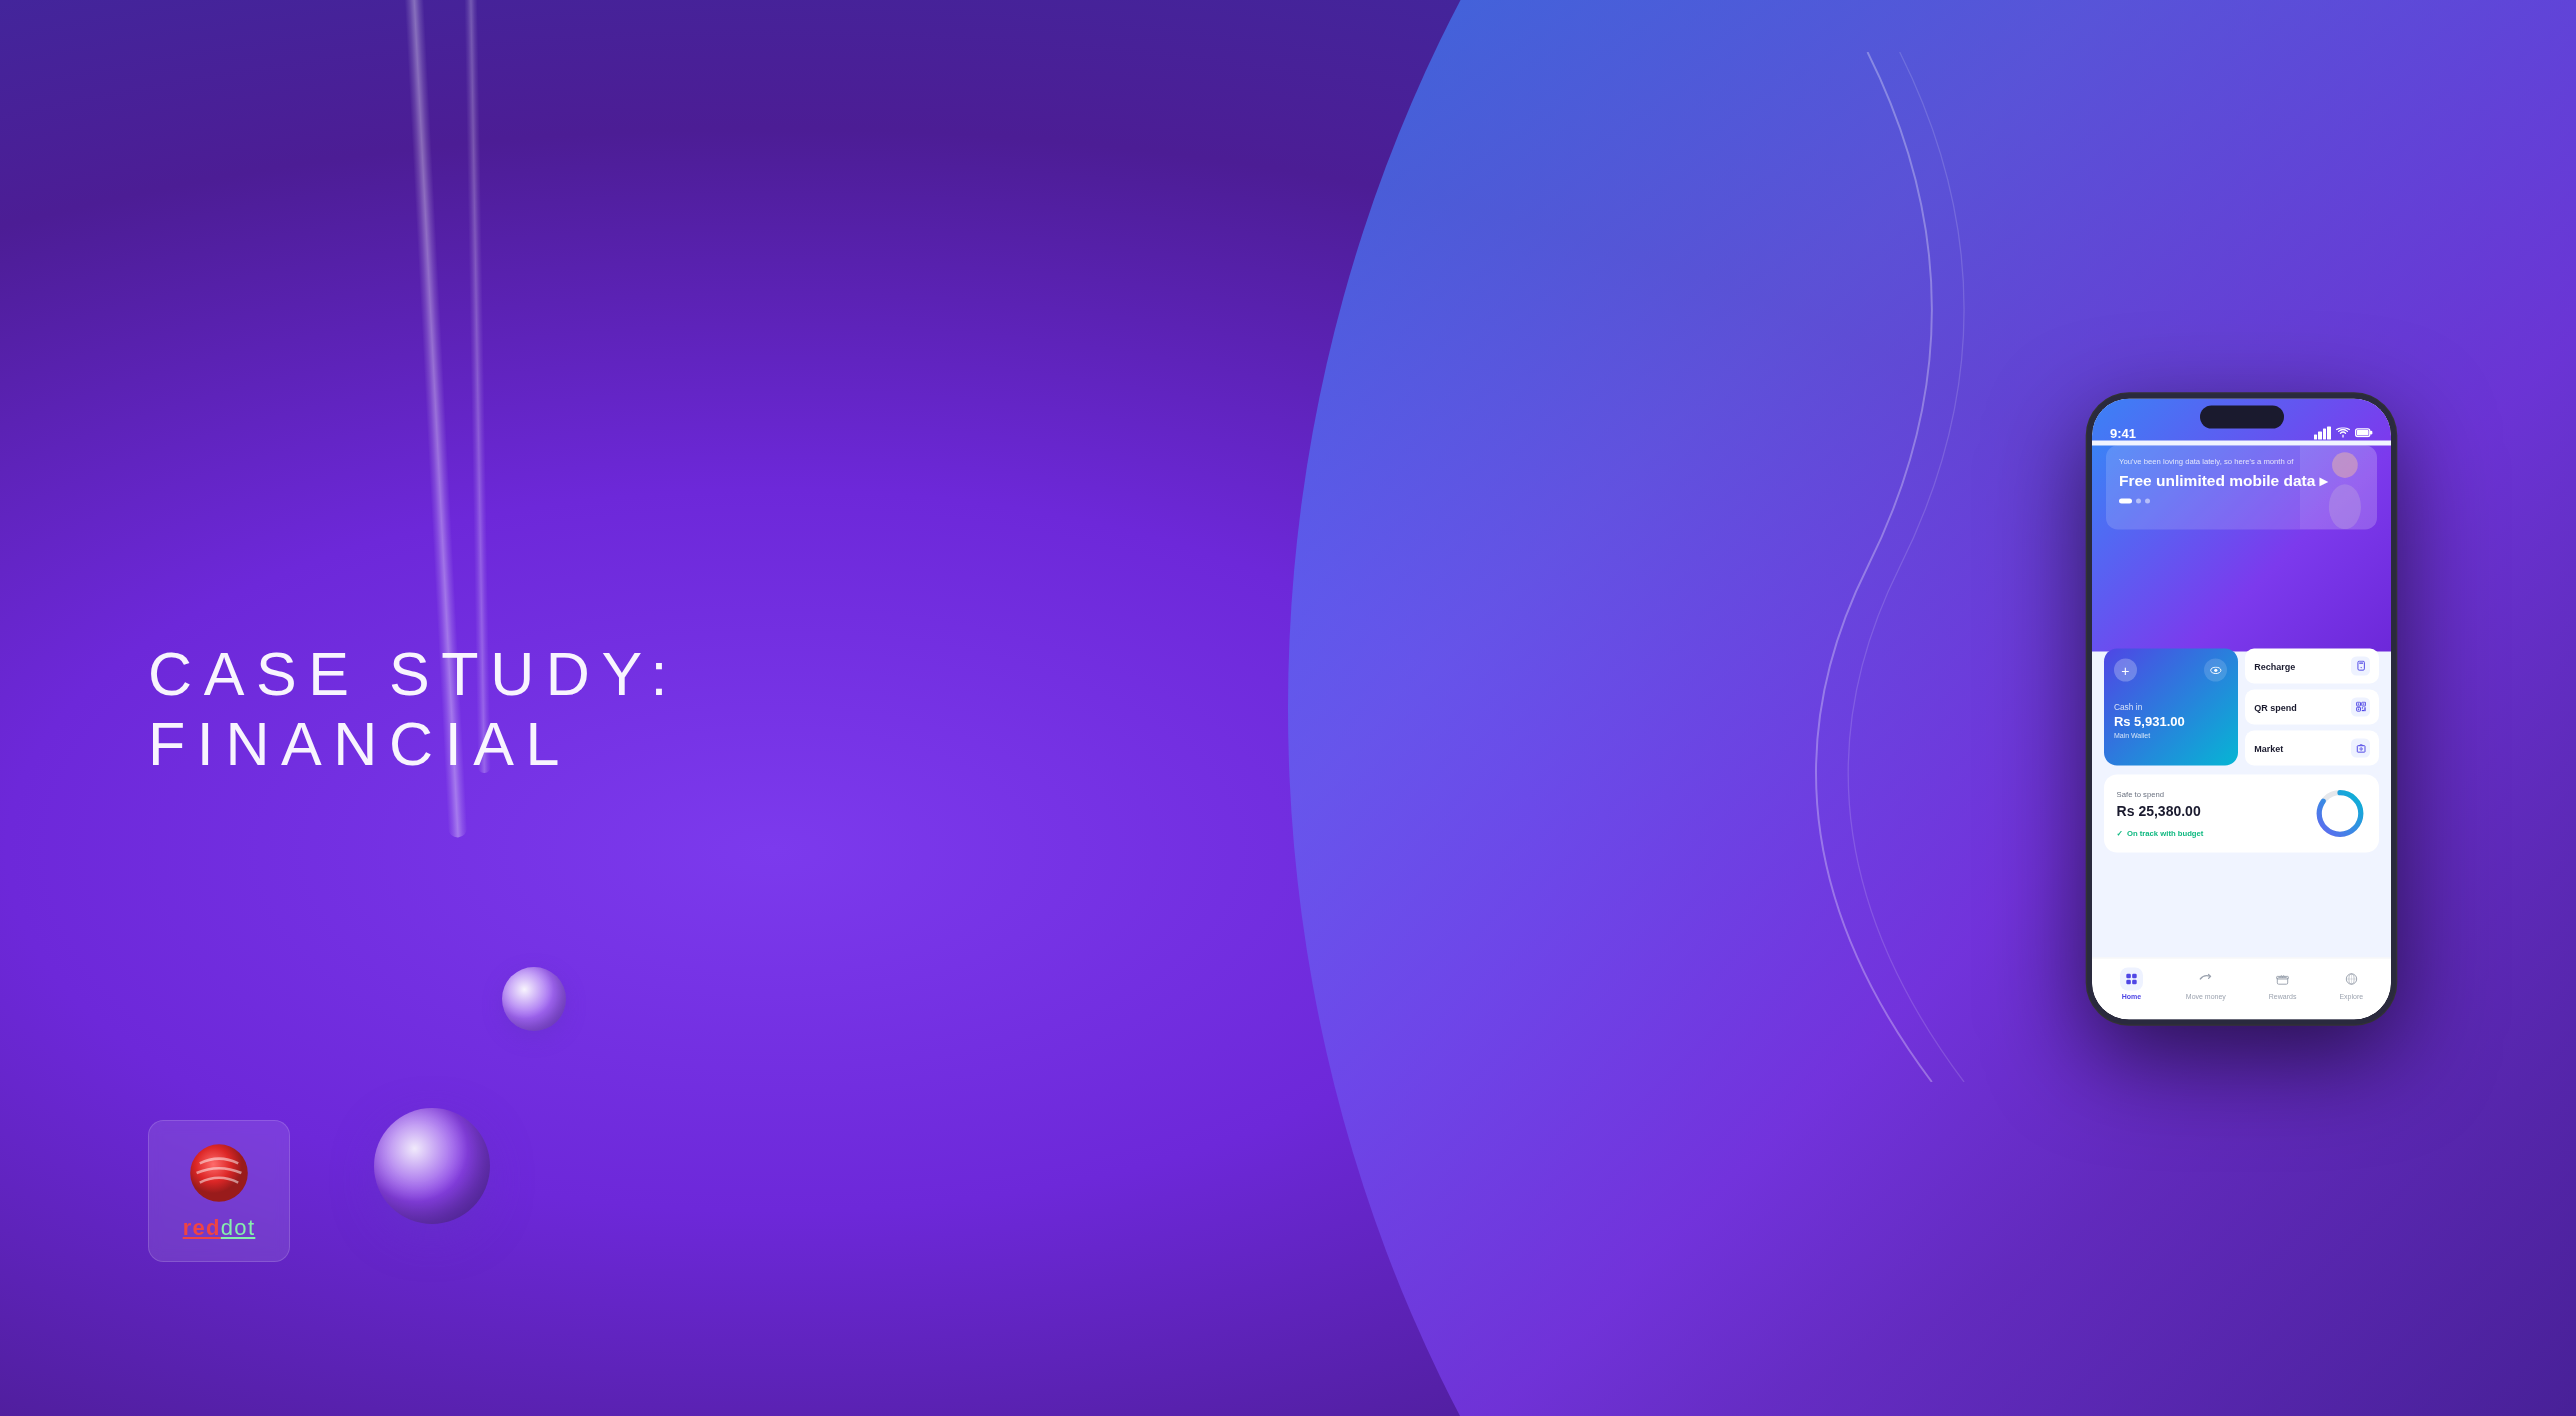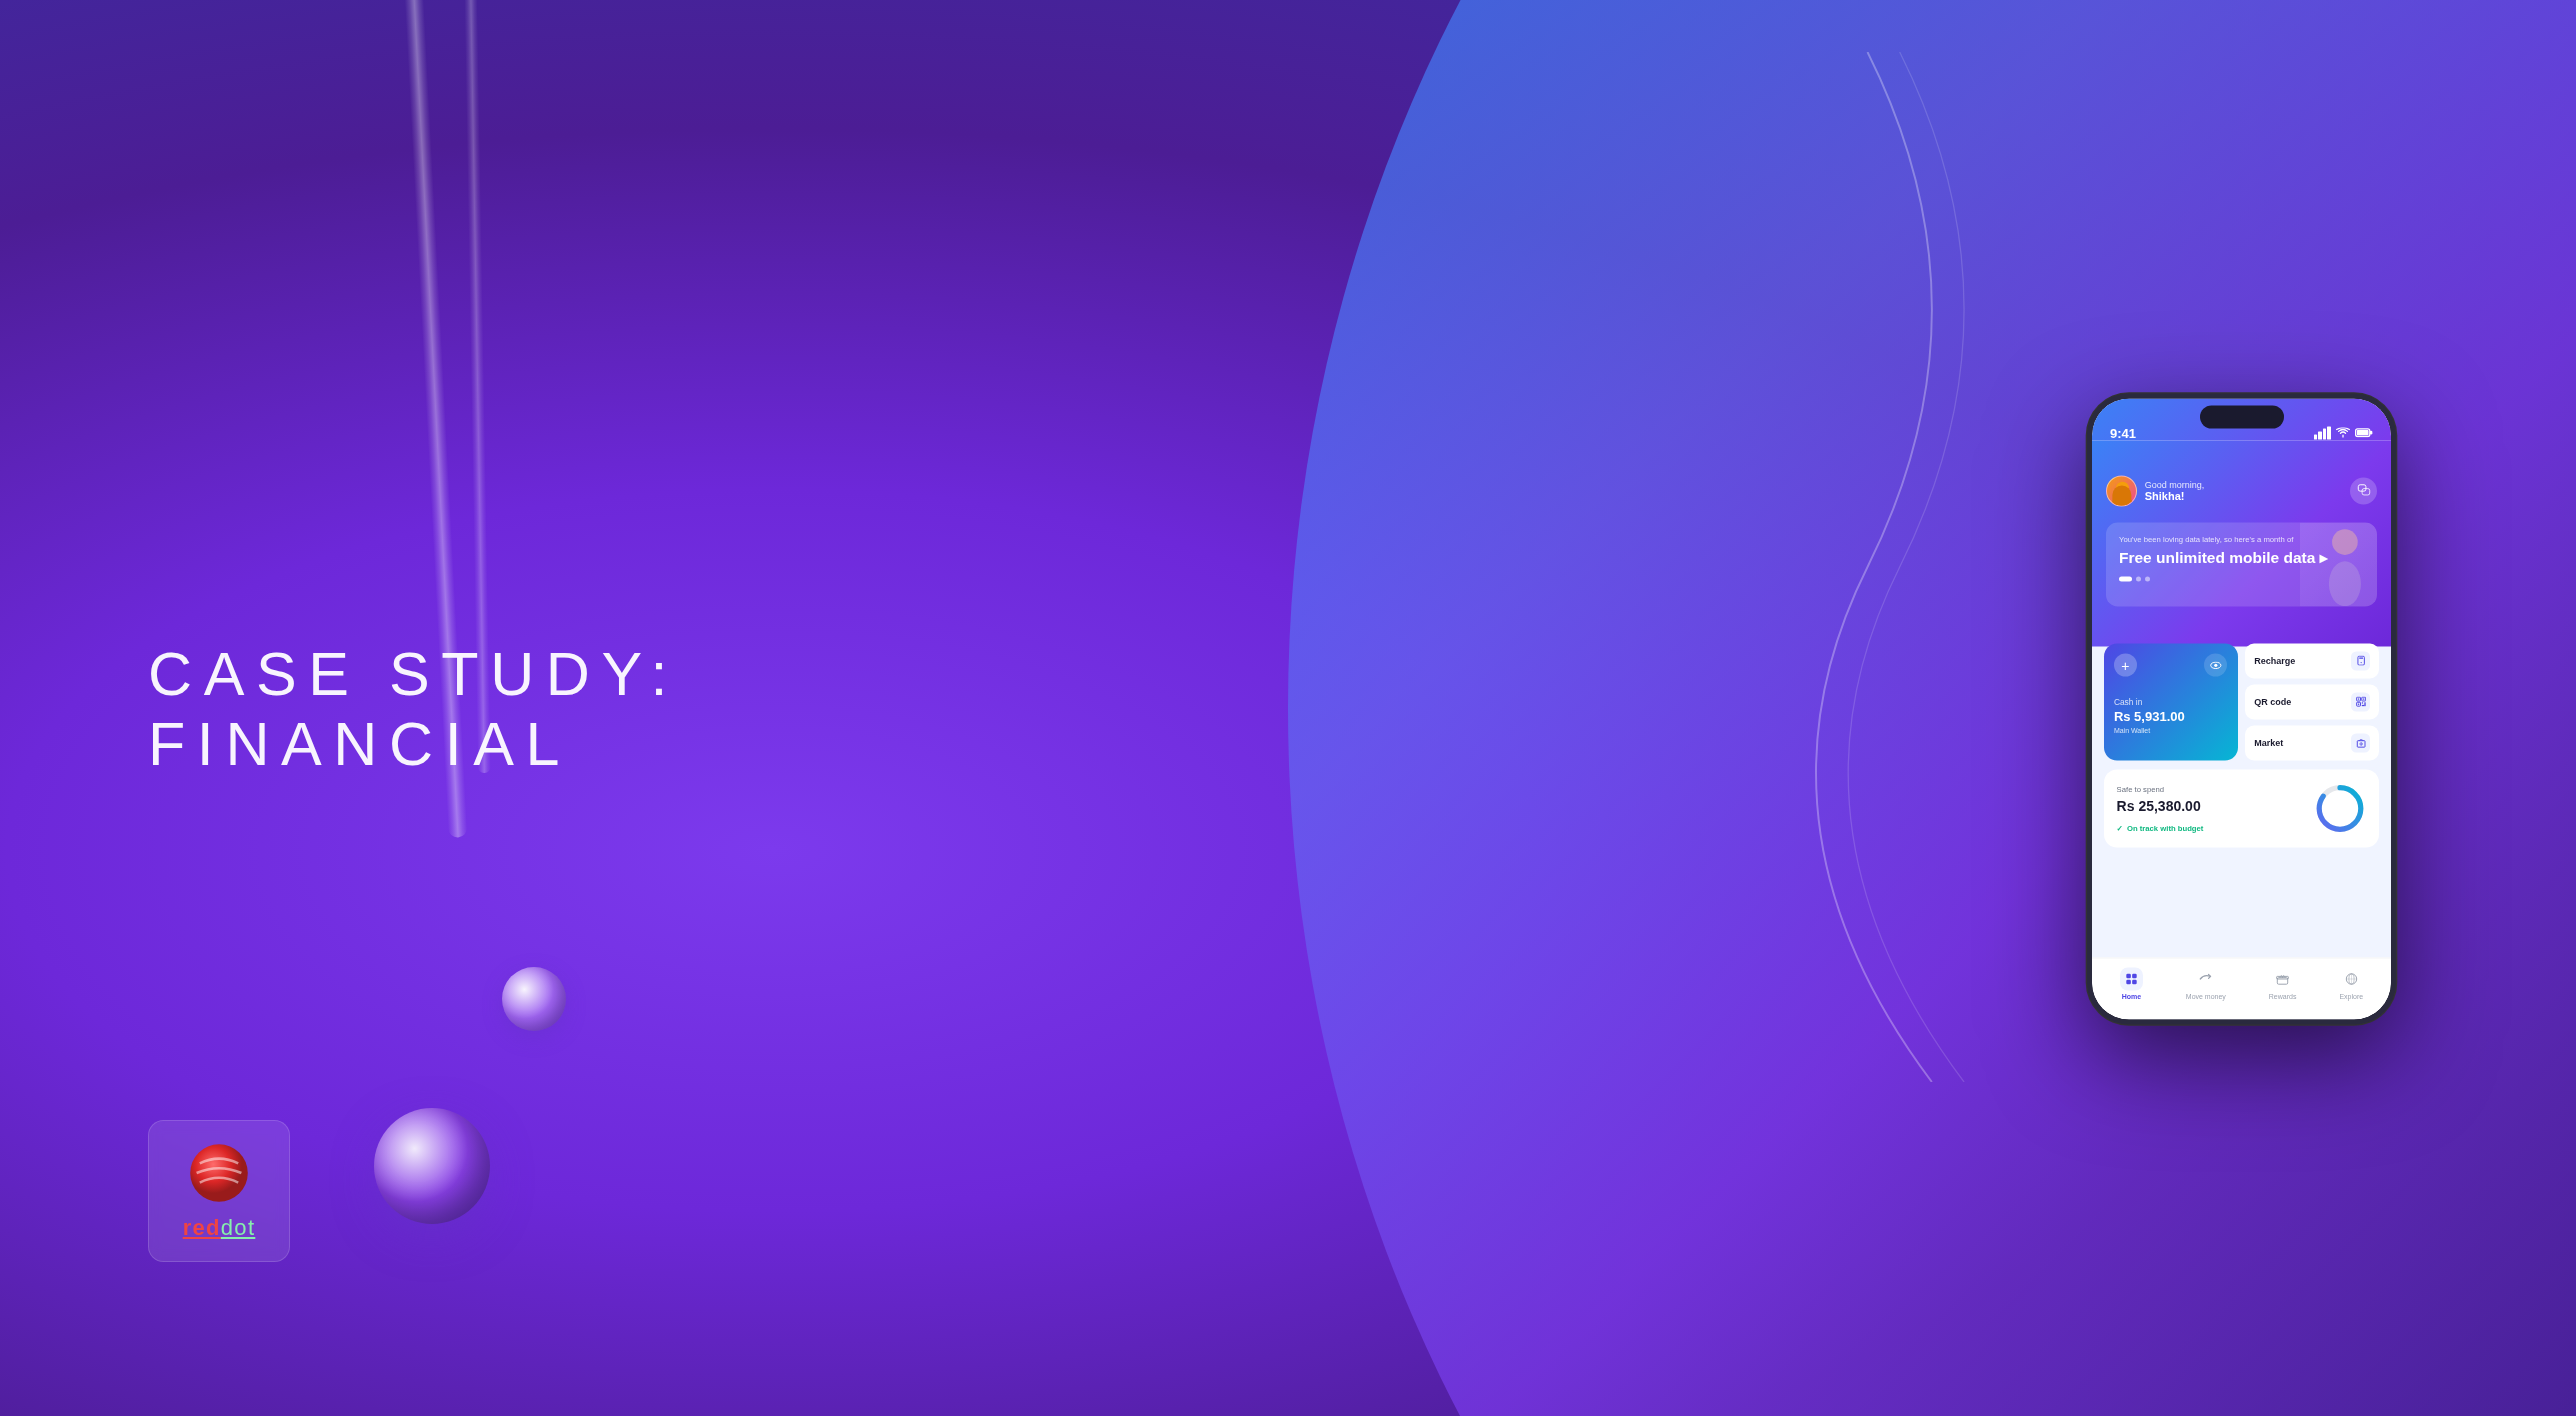--- a/index.html
+++ b/index.html
@@ -614,41 +614,20 @@
           </svg>
           <svg width="18" height="10.3" viewBox="0 0 28 16">
             <rect x="1" y="2" width="22" height="12" rx="3" stroke="white" stroke-width="2" fill="none"></rect>
             <rect x="3" y="4" width="18" height="8" rx="1" fill="white"></rect>
             <rect x="23" y="5" width="4" height="6" rx="2" fill="white"></rect>
           </svg>
         </div>
       </div>
 
       <div class="phone-header">
-        <div class="header-top">
-          <div class="user-info">
-            <div class="avatar">
-              
-              <svg width="31" height="31" viewBox="0 0 48 48">
-                <circle cx="24" cy="18" r="10" fill="#F59E0B"></circle>
-                <ellipse cx="24" cy="42" rx="16" ry="12" fill="#D97706"></ellipse>
-              </svg>
-            </div>
-            <div>
-              <div class="greeting-text">Good morning,</div>
-              <div class="greeting-name">Shikha!</div>
-            </div>
-          </div>
-          <div class="chat-icon">
-            <svg width="14" height="14" viewBox="0 0 22 22" fill="none">
-              <rect x="2" y="2" width="12" height="10" rx="3" stroke="white" stroke-width="1.5"></rect>
-              <rect x="8" y="8" width="12" height="10" rx="3" stroke="rgba(255,255,255,0.8)" stroke-width="1.5" fill="none"></rect>
-            </svg>
-          </div>
-        </div>
 
         <div class="promo-banner">
           <div class="banner-sub">You've been loving data lately, so here's a month of</div>
           <div class="banner-title">Free unlimited mobile data ▸</div>
           <div class="banner-dots">
             <div class="dot active"></div>
             <div class="dot"></div>
             <div class="dot"></div>
           </div>
 
@@ -683,21 +662,21 @@
             <span class="action-btn-label">Recharge</span>
             <div class="action-btn-icon">
               <svg width="10.3" height="10.3" viewBox="0 0 16 16" fill="none">
                 <rect x="3" y="1" width="10" height="14" rx="2" stroke="#4F46E5" stroke-width="1.5"></rect>
                 <rect x="5" y="3" width="6" height="2" rx="0.5" fill="#4F46E5"></rect>
                 <circle cx="8" cy="11" r="1" fill="#4F46E5"></circle>
               </svg>
             </div>
           </div>
           <div class="action-btn">
-            <span class="action-btn-label">QR code</span>
+            <span class="action-btn-label">QR spend</span>
             <div class="action-btn-icon">
               <svg width="10.3" height="10.3" viewBox="0 0 16 16" fill="none">
                 <rect x="1" y="1" width="6" height="6" rx="1" stroke="#4F46E5" stroke-width="1.5"></rect>
                 <rect x="3" y="3" width="2" height="2" fill="#4F46E5"></rect>
                 <rect x="9" y="1" width="6" height="6" rx="1" stroke="#4F46E5" stroke-width="1.5"></rect>
                 <rect x="11" y="3" width="2" height="2" fill="#4F46E5"></rect>
                 <rect x="1" y="9" width="6" height="6" rx="1" stroke="#4F46E5" stroke-width="1.5"></rect>
                 <rect x="3" y="11" width="2" height="2" fill="#4F46E5"></rect>
                 <rect x="9" y="9" width="2" height="2" fill="#4F46E5"></rect>
                 <rect x="13" y="9" width="2" height="6" fill="#4F46E5"></rect>

